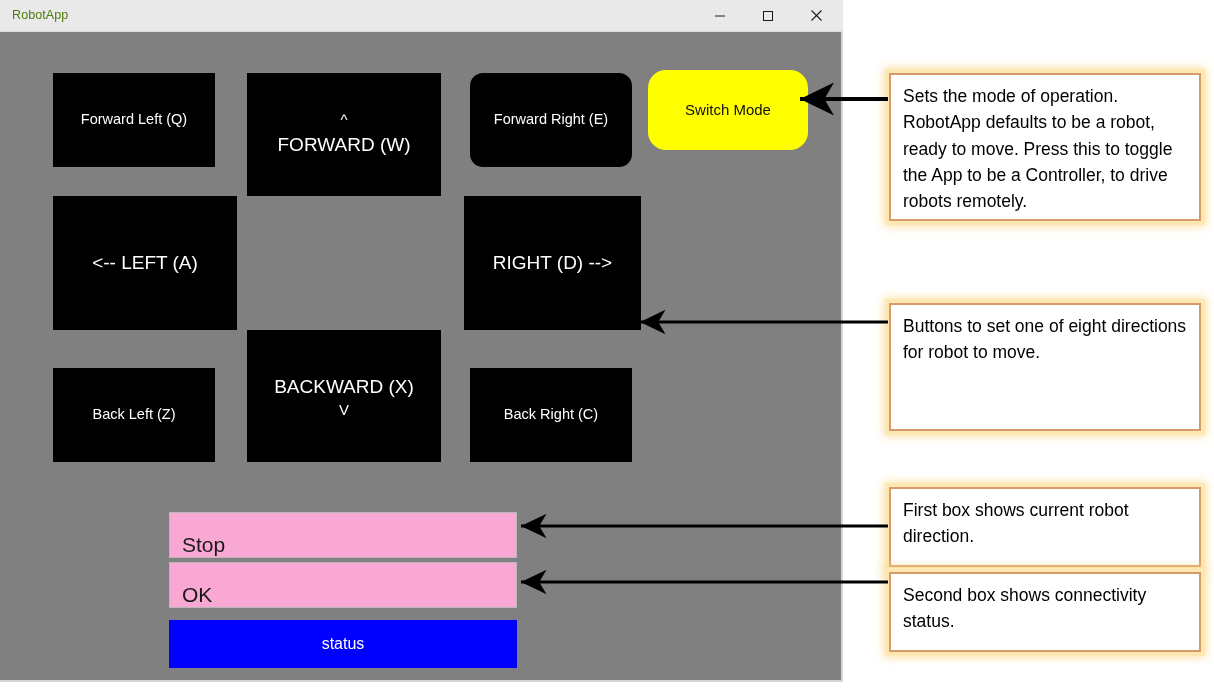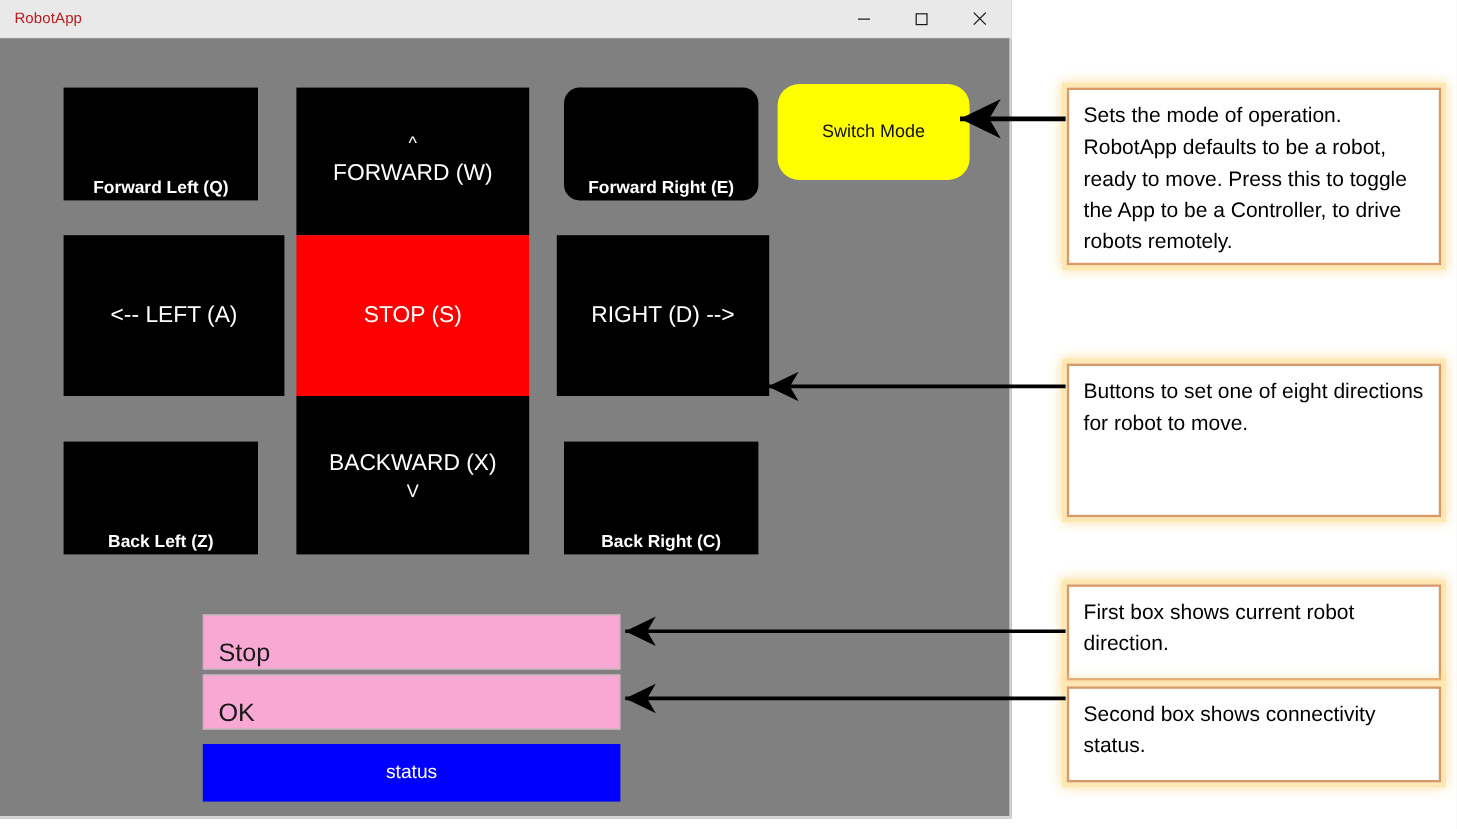--- a/index.html
+++ b/index.html
@@ -33,21 +33,21 @@
     height: 32px;
     background: #e9e9e9;
     border-bottom: 1px solid #dcdcdc;
     box-sizing: border-box;
   }
   #title-text {
     position: absolute;
     left: 12px;
     top: 8px;
     font-size: 12.5px;
-    color: #b91c1c;
+    color: #4d7c0f;
     letter-spacing: 0.1px;
   }
   .win-btn {
     position: absolute;
     top: 0;
     width: 46px;
     height: 31px;
     display: flex;
     align-items: center;
     justify-content: center;
@@ -74,21 +74,21 @@
     color: #ffffff;
     display: flex;
     flex-direction: column;
     align-items: center;
     justify-content: center;
     text-align: center;
     box-sizing: border-box;
     line-height: 1.22;
     user-select: none;
   }
-  .dbtn.small  { font-size: 14.5px; font-weight: 700; justify-content: flex-end; }
+  .dbtn.small  { font-size: 14.5px; font-weight: 400; }
   .dbtn.big    { font-size: 19px;  font-weight: 400; }
   .dbtn.stop   { background: #ff0000; font-size: 19px; }
   .dbtn.mode   { background: #ffff00; color: #111111; font-size: 15px; border-radius: 18px; }
 
   
   #btn-fwd-left    { left: 53px;  top: 73px;  width: 162px; height: 94px; }
   #btn-left        { left: 53px;  top: 196px; width: 184px; height: 134px; }
   #btn-back-left   { left: 53px;  top: 368px; width: 162px; height: 94px; }
   
   #btn-forward     { left: 247px; top: 73px;  width: 194px; height: 123px; }
@@ -215,23 +215,20 @@
   </div>
 
   <div class="dbtn mode" id="btn-switch-mode">
     <span>Switch Mode</span>
   </div>
 
   <div class="dbtn big" id="btn-left">
     <span>&lt;--   LEFT (A)</span>
   </div>
 
-  <div class="dbtn stop" id="btn-stop">
-    <span>STOP (S)</span>
-  </div>
 
   <div class="dbtn big" id="btn-right">
     <span>RIGHT (D) --&gt;</span>
   </div>
 
   <div class="dbtn big" id="btn-backward">
     <span>BACKWARD (X)</span>
     <span class="caret-below">V</span>
   </div>
 

